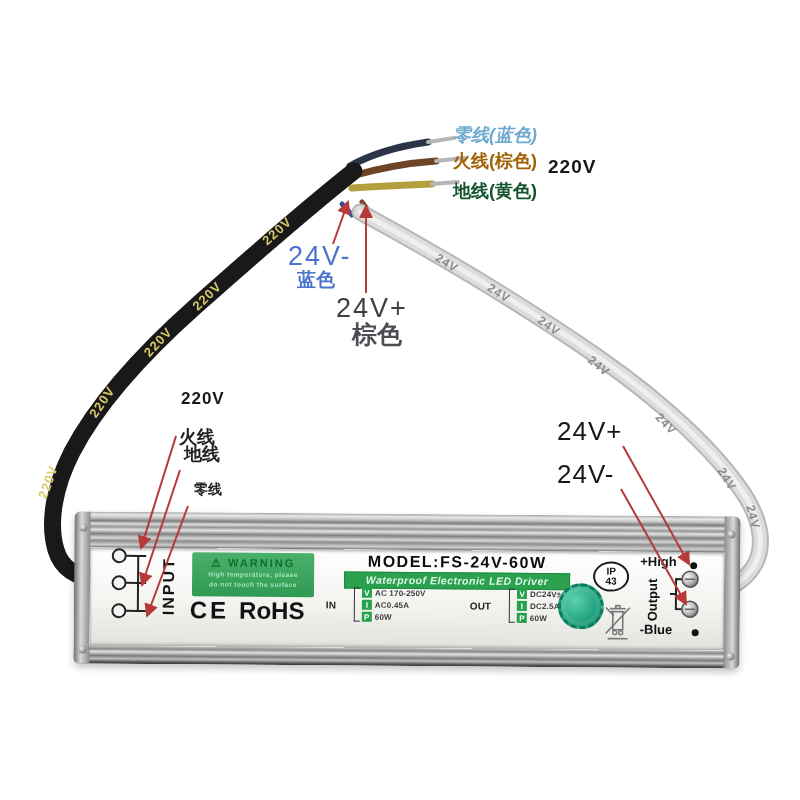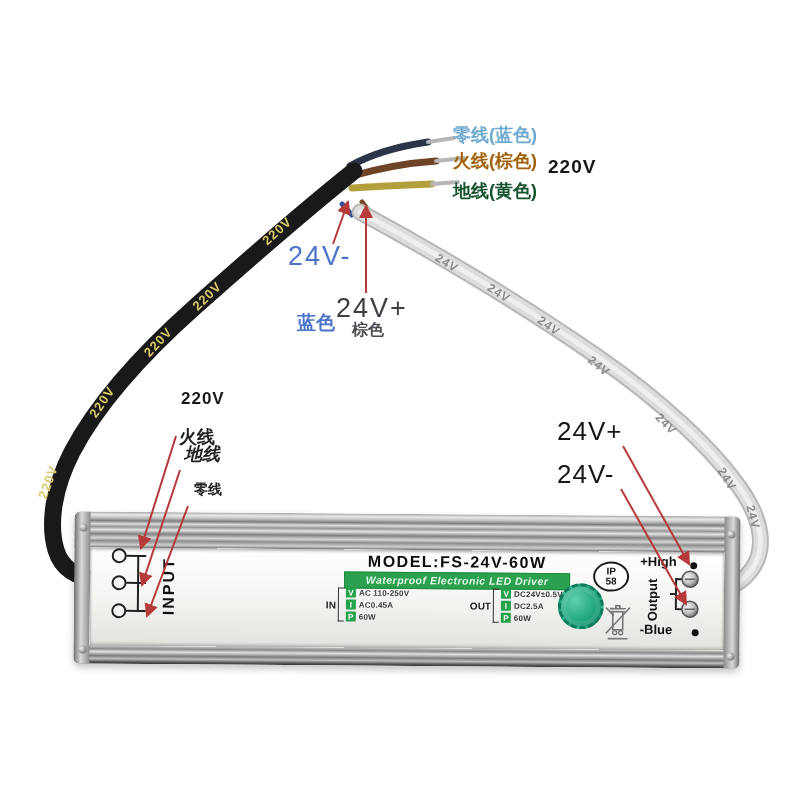--- a/index.html
+++ b/index.html
@@ -8,31 +8,31 @@
   .layer{position:absolute;left:0;top:0;width:800px;height:800px;pointer-events:none;}
 
   
   .acp{fill:#d9ca6a;font-family:"Liberation Sans",sans-serif;font-size:13px;font-weight:bold;
        letter-spacing:1px;text-anchor:middle;dominant-baseline:central;}
   .dcp{fill:#8b8b8b;font-family:"Liberation Sans",sans-serif;font-size:12px;font-weight:bold;
        letter-spacing:1px;text-anchor:middle;dominant-baseline:central;}
 
   
   .lbl{position:absolute;white-space:nowrap;line-height:1.1;}
-  .lbl-neutral-top{left:453px;top:126px;font-size:18px;font-weight:600;color:#6ea9cf;}
+  .lbl-neutral-top{left:453px;top:126px;font-size:18px;font-weight:600;color:#6ea9cf;font-style:italic;}
   .lbl-live-top{left:453px;top:152px;font-size:18px;font-weight:600;color:#a16207;}
   .lbl-v220-top{left:548px;top:157px;font-size:19px;font-weight:600;color:#17181a;letter-spacing:1px;}
   .lbl-ground-top{left:453px;top:182px;font-size:18px;font-weight:600;color:#14532d;}
   .lbl-dc-neg{left:288px;top:242px;font-size:27px;font-weight:500;color:#4a73c9;letter-spacing:2px;}
-  .lbl-dc-neg-color{left:297px;top:270px;font-size:19px;font-weight:600;color:#4a73c9;margin-top:43px;}
+  .lbl-dc-neg-color{left:297px;top:270px;font-size:19px;font-weight:600;color:#4a73c9;}
   .lbl-dc-pos{left:336px;top:294px;font-size:27px;font-weight:500;color:#3c3f44;letter-spacing:2px;}
-  .lbl-dc-pos-color{left:352px;top:321px;font-size:16px;font-weight:600;color:#4a4d52;}
+  .lbl-dc-pos-color{left:352px;top:321px;font-size:25px;font-weight:600;color:#4a4d52;}
   .lbl-in-v{left:181px;top:390px;font-size:17px;font-weight:600;color:#17181a;letter-spacing:1px;}
   .lbl-in-live{left:179px;top:428px;font-size:18px;font-weight:600;color:#222;}
-  .lbl-in-gnd{left:184px;top:445px;font-size:18px;font-weight:600;color:#222;font-style:italic;}
+  .lbl-in-gnd{left:184px;top:445px;font-size:18px;font-weight:600;color:#222;}
   .lbl-in-neu{left:194px;top:482px;font-size:14px;font-weight:600;color:#222;}
   .lbl-out-pos{left:557px;top:417px;font-size:26px;font-weight:500;color:#141618;letter-spacing:1px;}
   .lbl-out-neg{left:557px;top:460px;font-size:26px;font-weight:500;color:#141618;letter-spacing:1px;}
 
   
   #device{position:absolute;left:74px;top:514px;width:666px;height:152px;
           transform:rotate(0.45deg);border-radius:6px;overflow:hidden;
           box-shadow:0 4px 7px rgba(0,0,0,0.22);}
   .fins-top{position:absolute;left:0;top:0;width:100%;height:36px;
     background:linear-gradient(180deg,#a7a7a7 0px,#e8e8e8 3px,#c2c2c2 6px,#7e7e7e 9px,
@@ -63,21 +63,21 @@
   .cert-row .ce{letter-spacing:3px;margin-right:10px;}
   .model-text{left:270px;top:39px;width:226px;text-align:center;font-size:16px;
     font-weight:bold;color:#0c0c0c;letter-spacing:1.5px;}
   .subtitle-banner{left:270px;top:58px;width:226px;height:17px;background:#2ba14f;
     border:1px solid #1d8a3f;box-sizing:border-box;text-align:center;
     font-size:10.5px;font-weight:bold;font-style:italic;color:#dff7e6;line-height:15px;
     letter-spacing:0.5px;}
   .spec{display:flex;align-items:center;}
   .spec-in{left:252px;top:74px;}
   .spec-out{left:396px;top:74px;}
-  .spec-name{font-size:10px;font-weight:bold;color:#222;margin-right:2px;}
+  .spec-name{font-size:10px;font-weight:bold;color:#222;margin-right:18px;}
   .bracket{width:5px;height:32px;border:1.5px solid #333;border-right:none;margin-right:2px;}
   .spec-rows{display:flex;flex-direction:column;justify-content:space-between;height:34px;}
   .spec-row{display:flex;align-items:center;gap:3px;height:10px;}
   .chip{width:10px;height:10px;background:#27a24c;color:#fff;font-size:8px;font-weight:bold;
     display:flex;align-items:center;justify-content:center;flex:0 0 auto;}
   .spec-val{font-size:8px;font-weight:bold;color:#3c3c3c;letter-spacing:0.2px;white-space:nowrap;}
   .hologram{left:484px;top:68px;width:46px;height:46px;border-radius:50%;
     background:radial-gradient(circle at 35% 35%,#5ed2ae,#1fa37d 60%,#0e7d5e);
     border:3px dashed #0d7a5c;box-sizing:border-box;
     box-shadow:inset 0 0 0 5px rgba(255,255,255,0.10);}
@@ -143,32 +143,43 @@
 
     <svg class="dev-el" style="left:26px;top:34px;" width="60" height="80" viewBox="0 0 60 80">
       <circle cx="19" cy="10" r="6.5" fill="#f4f4f2" stroke="#222" stroke-width="2"></circle>
       <circle cx="19" cy="37" r="6.5" fill="#f4f4f2" stroke="#222" stroke-width="2"></circle>
       <circle cx="19" cy="65" r="6.5" fill="#f4f4f2" stroke="#222" stroke-width="2"></circle>
       <path d="M26 10 H38 V65 H26 M26 37 H38 M38 10 H46 M38 37 H46 M38 65 H46" stroke="#222" stroke-width="2" fill="none"></path>
     </svg>
 
     <div class="dev-el input-vertical">INPUT</div>
 
-
+    <div class="dev-el warning-box">
+      <div class="warning-title">
+        <span>⚠</span>
+        <span>WARNING</span>
+      </div>
+      <div class="warning-small">High temperature, please</div>
+      <div class="warning-small">do not touch the surface</div>
+    </div>
+
+    <div class="dev-el cert-row">
+      <span class="ce">CE</span><span>RoHS</span>
+    </div>
 
     <div class="dev-el model-text">MODEL:FS-24V-60W</div>
     <div class="dev-el subtitle-banner">Waterproof Electronic LED Driver</div>
 
     <div class="dev-el spec spec-in">
       <span class="spec-name">IN</span>
       <div class="bracket"></div>
       <div class="spec-rows">
         <div class="spec-row">
           <span class="chip">V</span>
-          <span class="spec-val">AC 110-250V</span>
+          <span class="spec-val">AC 170-250V</span>
         </div>
         <div class="spec-row">
           <span class="chip">I</span>
           <span class="spec-val">AC0.45A</span>
         </div>
         <div class="spec-row">
           <span class="chip">P</span>
           <span class="spec-val">60W</span>
         </div>
       </div>
@@ -198,21 +209,21 @@
     <svg class="dev-el" style="left:526px;top:84px;" width="34" height="46" viewBox="0 0 34 46">
       <path d="M11 12 H25 M13 12 V30 H23 V12 M10 9 H26 M16 9 V6 H20 V9" stroke="#777" stroke-width="1.6" fill="none"></path>
       <circle cx="15" cy="33" r="2" fill="none" stroke="#777" stroke-width="1.4"></circle>
       <circle cx="21" cy="33" r="2" fill="none" stroke="#777" stroke-width="1.4"></circle>
       <path d="M6 34 L30 8 M6 8 L14 16" stroke="#777" stroke-width="1.6" fill="none"></path>
       <path d="M8 39 H28" stroke="#777" stroke-width="1.6" fill="none"></path>
     </svg>
 
     <div class="dev-el ip-badge">
       <div>IP</div>
-      <div>58</div>
+      <div>43</div>
     </div>
 
     <div class="dev-el out-pos-label">+High</div>
     <div class="dot" style="left:616px;top:46px;"></div>
     <div class="dev-el output-vertical">Output</div>
 
     <svg class="dev-el" style="left:596px;top:50px;" width="50" height="56" viewBox="0 0 50 56">
       <defs>
         <radialGradient id="mg" cx="35%" cy="35%" r="70%">
           <stop offset="0%" stop-color="#f5f5f5"></stop>

